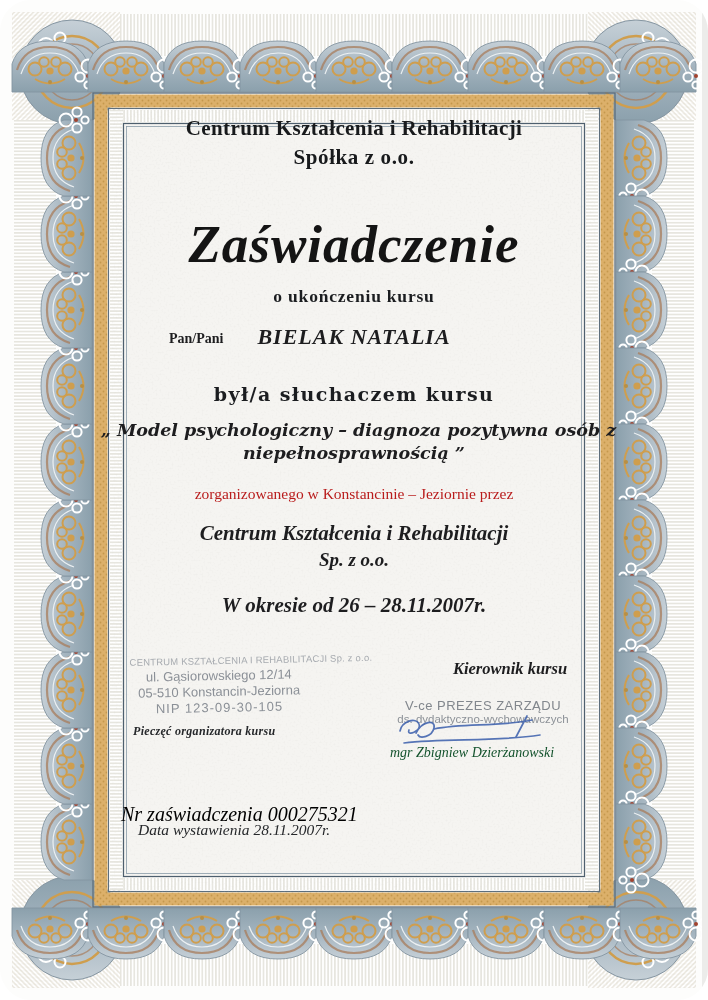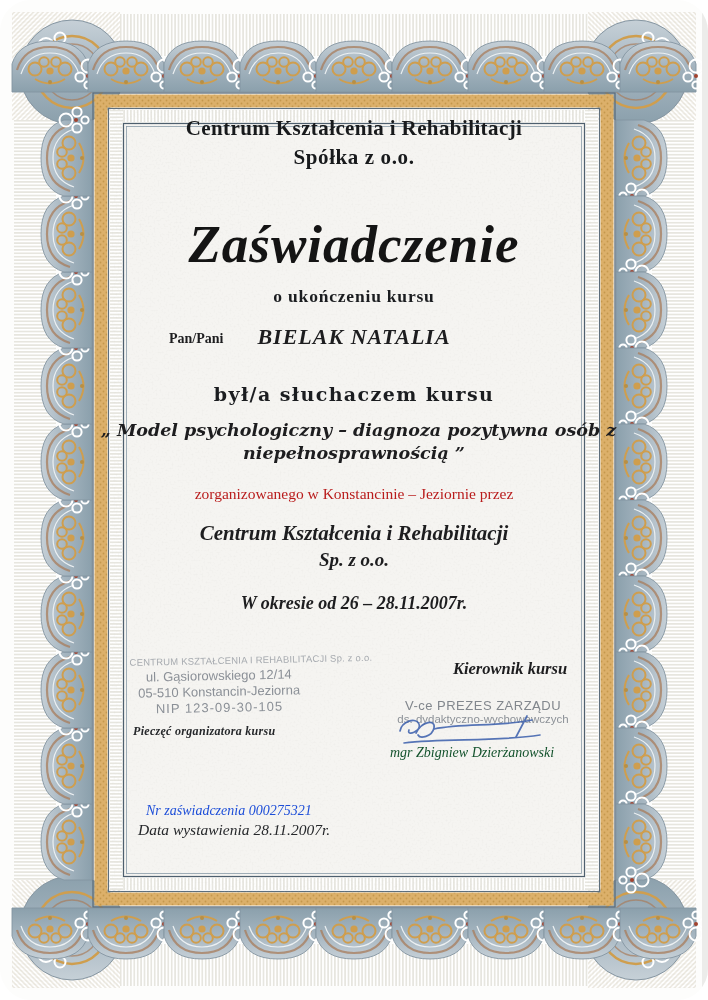--- a/index.html
+++ b/index.html
@@ -24,35 +24,35 @@
   .doc-title{top:214px;font-size:53px;font-weight:bold;font-style:italic;color:#141414;letter-spacing:1px;}
   .doc-subtitle{top:286px;font-size:17.5px;font-weight:bold;letter-spacing:.8px;color:#1b1d20;}
   .recipient-label{left:137px;top:331px;font-size:14px;font-weight:bold;margin-left:32px;}
   .recipient-name{top:324px;font-size:22px;font-weight:bold;font-style:italic;letter-spacing:1px;}
   .course-intro{top:383px;font-size:19px;font-weight:bold;letter-spacing:1.4px;color:#1b1d20;}
   .course-line1{top:420px;font-size:17.5px;font-weight:bold;font-style:italic;}
   .course-line2{top:443px;font-size:17.5px;font-weight:bold;font-style:italic;}
   .organized-by{top:485px;font-size:15.5px;color:#b91c1c;}
   .organizer1{top:521px;font-size:21px;font-weight:bold;font-style:italic;}
   .organizer2{top:549px;font-size:19px;font-weight:bold;font-style:italic;}
-  .period{top:593px;font-size:18px;font-weight:bold;font-style:italic;}
+  .period{top:593px;font-size:21px;font-weight:bold;font-style:italic;}
 
   .stamp-block{left:138px;top:655px;width:162px;text-align:center;transform:rotate(-1.2deg);}
   .stamp-l1{font-size:9.5px;color:#a7abb0;letter-spacing:.2px;white-space:nowrap;margin-left:-8px;}
   .stamp-l2{font-size:13px;color:#8b9097;margin-top:2px;}
   .stamp-l3{font-size:13px;color:#8b9097;margin-top:1px;}
   .stamp-l4{font-size:13px;color:#8b9097;letter-spacing:1px;margin-top:1px;}
   .stamp-caption{left:133px;top:724px;font-size:12px;font-style:italic;font-weight:bold;color:#26282b;letter-spacing:.3px;}
 
   .role-title{left:420px;width:180px;top:659px;text-align:center;font-size:16.5px;font-weight:bold;font-style:italic;}
   .position1{left:388px;width:190px;top:698px;text-align:center;font-size:13px;color:#82878d;letter-spacing:.5px;}
   .position2{left:388px;width:190px;top:713px;text-align:center;font-size:11.5px;color:#8d9298;}
   .signer{left:390px;width:180px;top:745px;font-size:14px;font-style:italic;color:#14532d;}
 
-  .footer-number{left:146px;top:803px;font-size:14px;font-style:italic;color:#1d4ed8;}
+  .footer-number{left:121px;top:803px;font-size:20px;font-style:italic;color:#000000;}
   .footer-date{left:138px;top:821px;font-size:15.5px;font-style:italic;color:#26282b;}
 
   .sig-svg{left:394px;top:713px;}
 </style>
 </head>
 <body>
 
 <div class="page">
 
   <svg class="layer" width="708" height="1000" viewBox="0 0 708 1000" aria-hidden="true">

